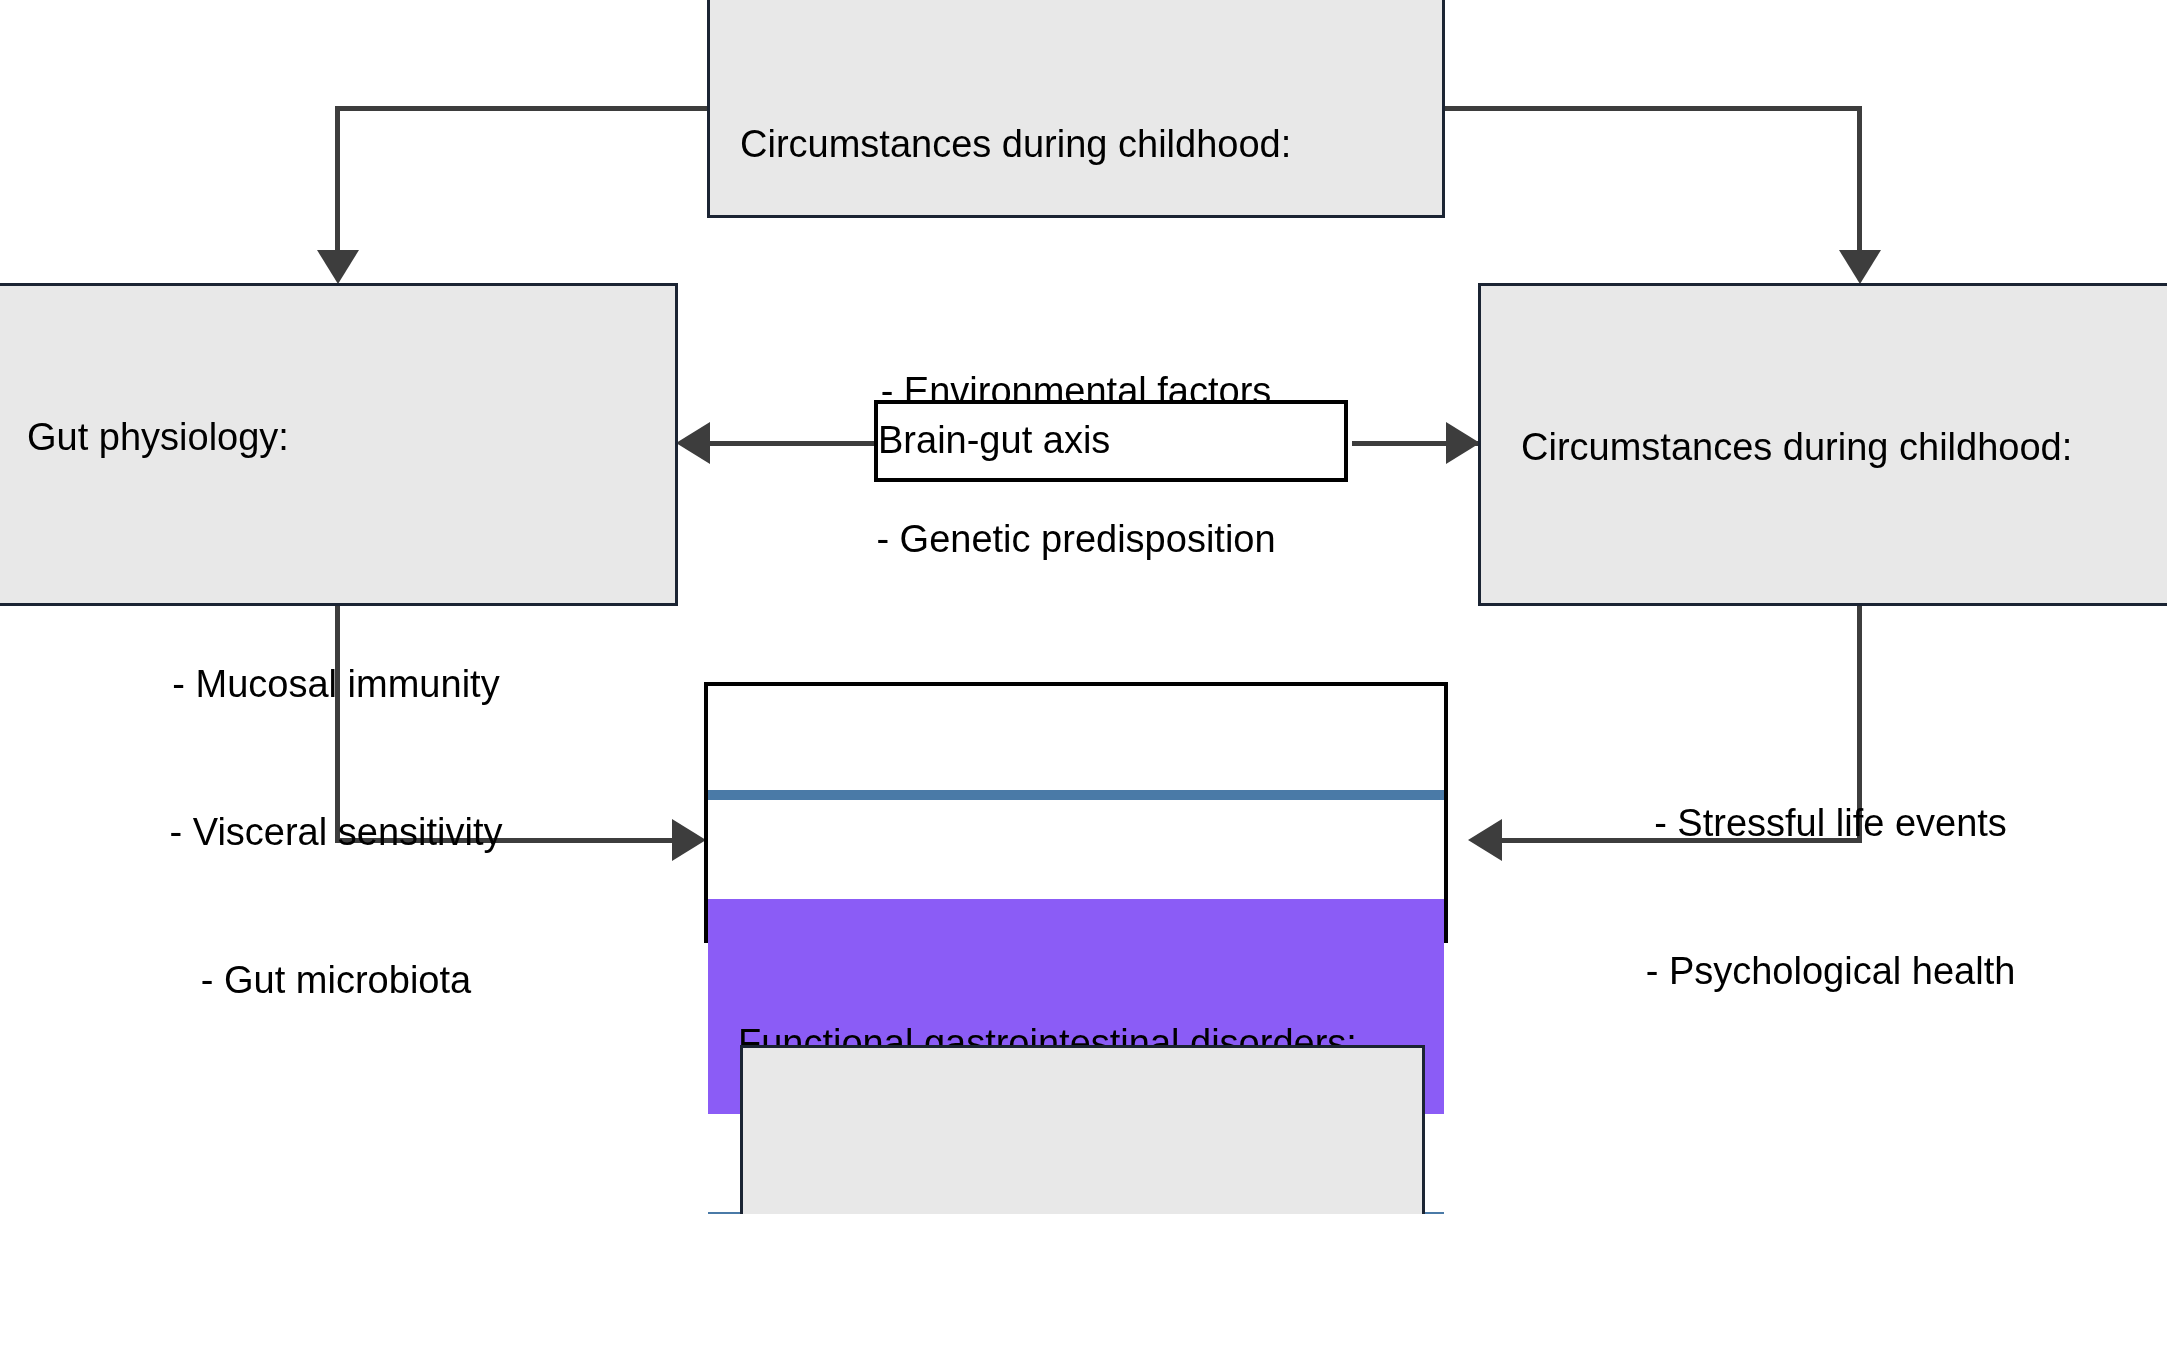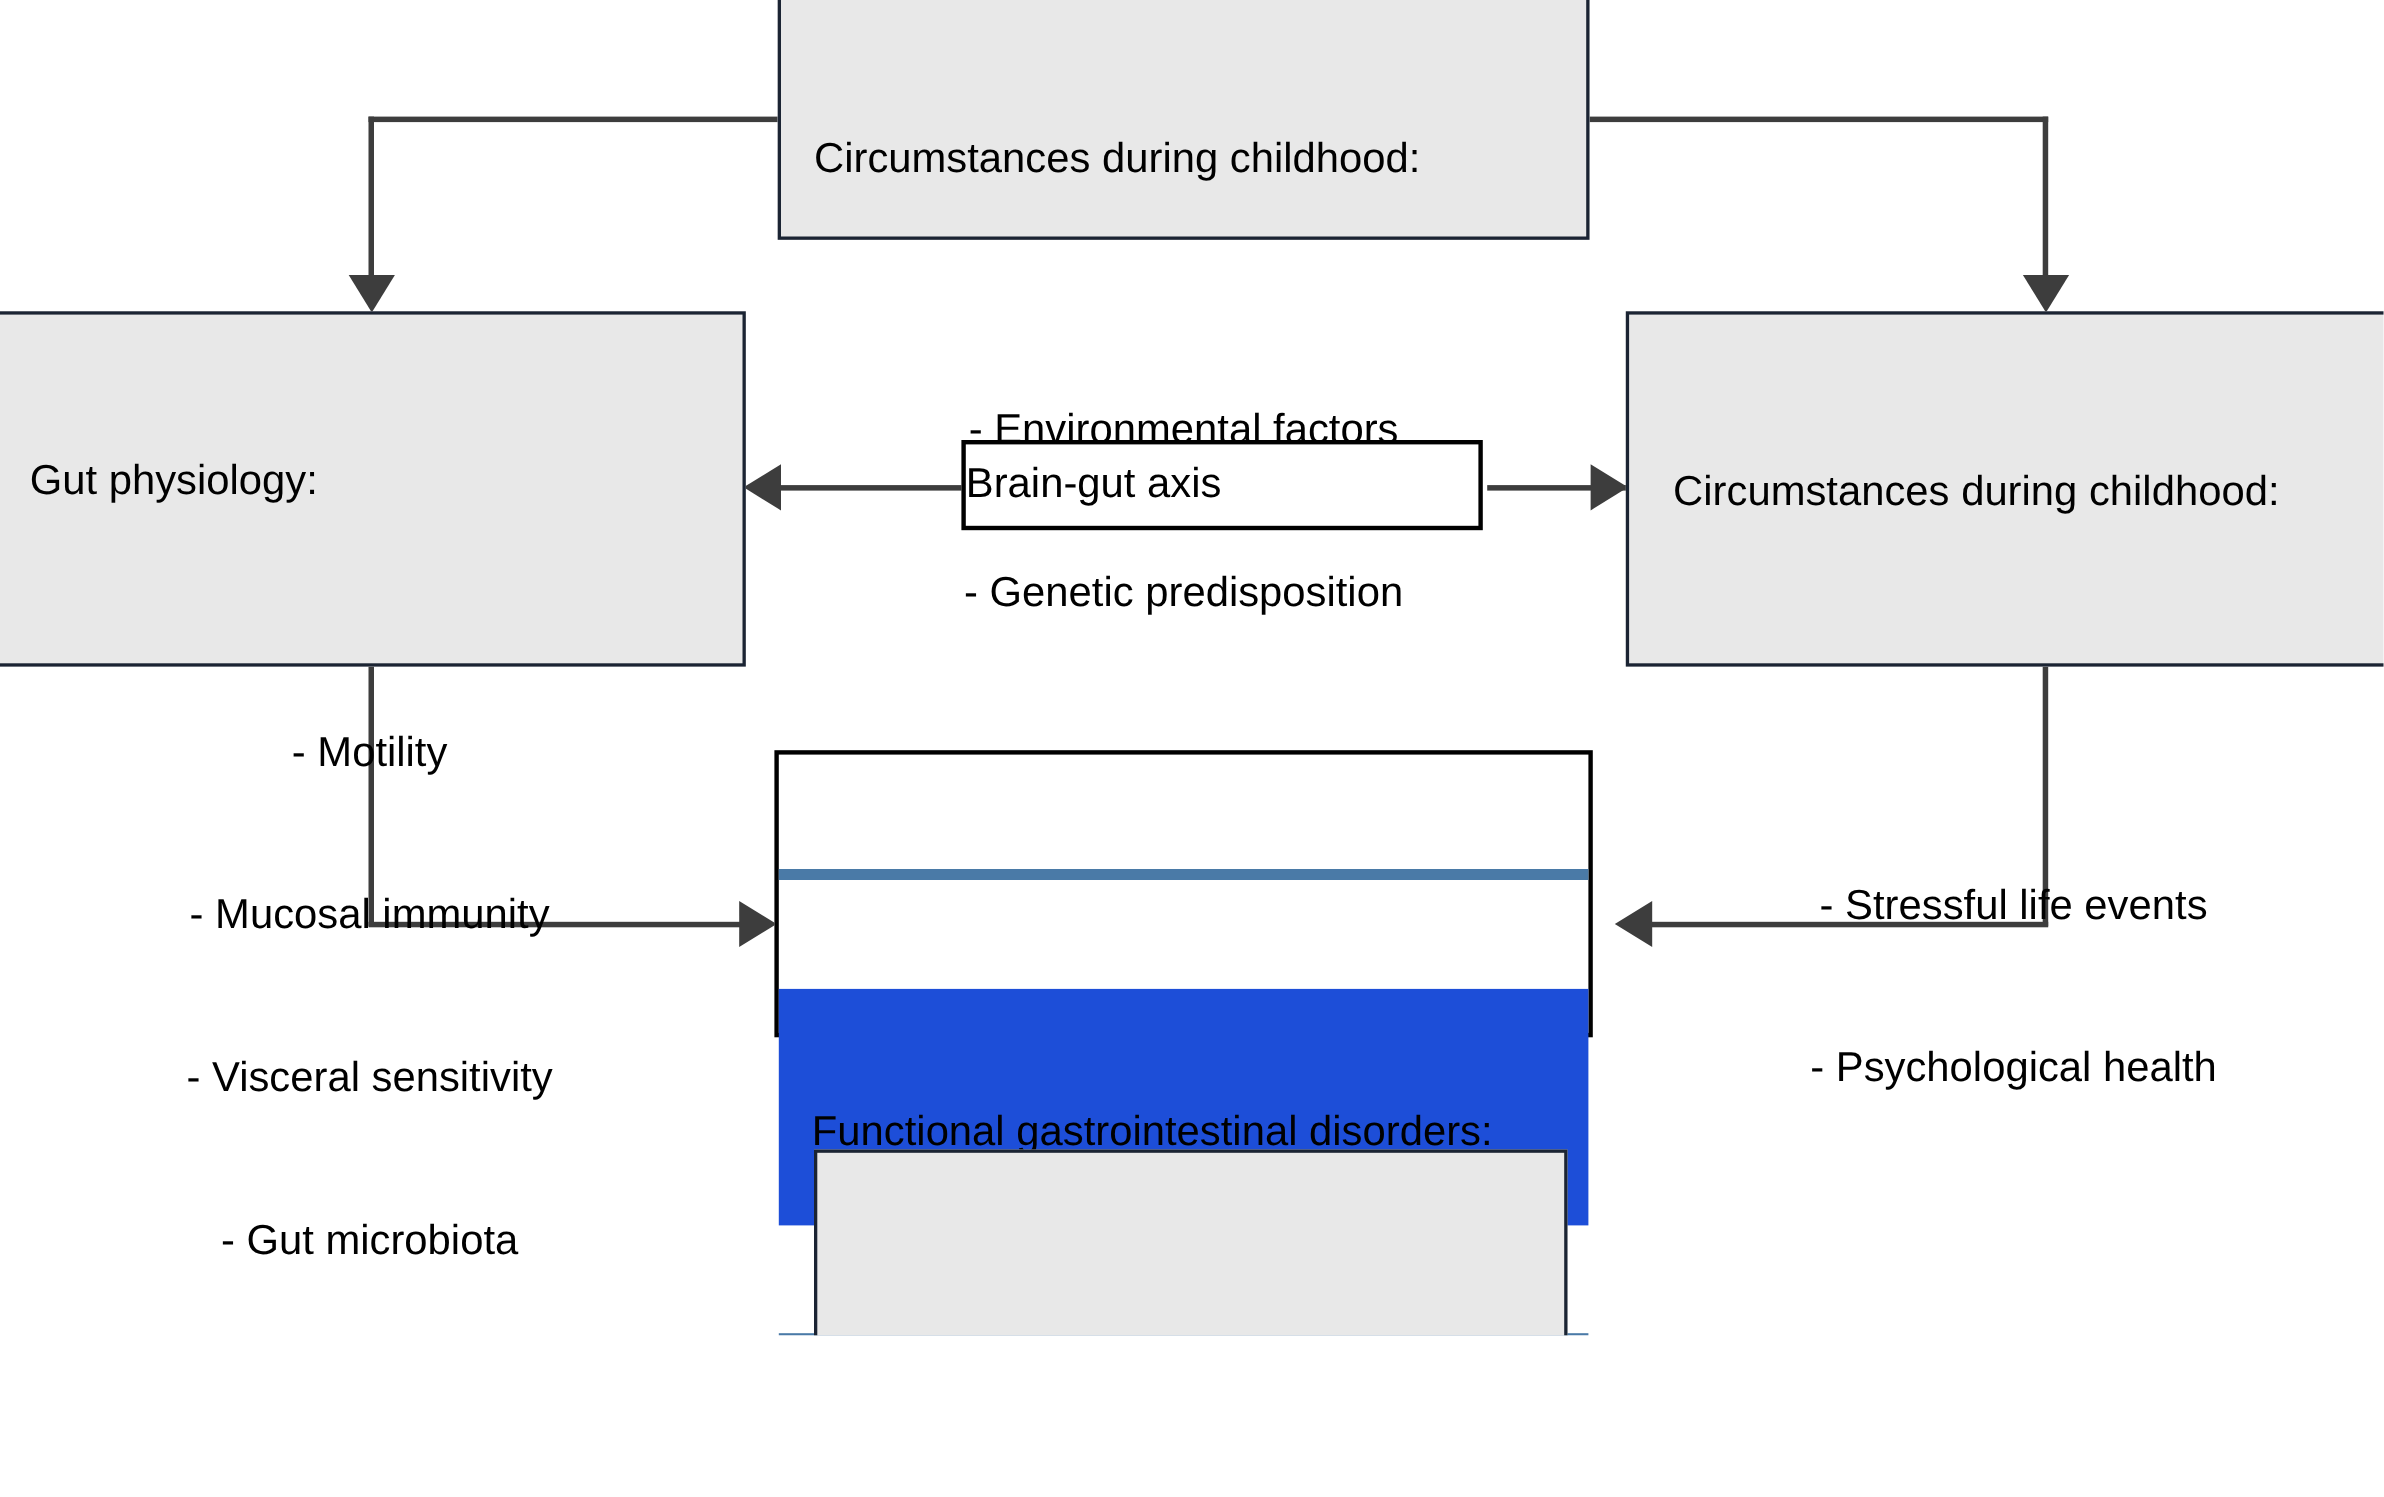--- a/index.html
+++ b/index.html
@@ -65,22 +65,22 @@
   }
   .node.accent .accent-bar {
     height: 10px;
     background: #4a7aa7;
     margin: 5px 0 0 0;
   }
   .node.accent .accent-bar.bottom {
     margin: 0 0 5px 0;
   }
   .node.accent .accent-body {
-    background: #1d4ed8;
-    padding: 8px 30px;
+    background: #8b5cf6;
+    padding: 22px 30px;
     box-sizing: border-box;
   }
 
   
   .edge {
     position: absolute;
     background: #3d3d3d;
   }
   .edge.h { height: 5px; }
   .edge.v { width: 5px; }
@@ -145,21 +145,20 @@
     <span class="title">Circumstances during childhood:</span>
     <span class="bullets">
       <span class="bullet">- Environmental factors</span>
       <span class="bullet">- Genetic predisposition</span>
     </span>
   </div>
 
   <div class="node" style="left:-6px; top:283px; width:684px; height:323px; padding-top:28px;">
     <span class="title">Gut physiology:</span>
     <span class="bullets">
-      <span class="bullet">- Motility</span>
       <span class="bullet">- Mucosal immunity</span>
       <span class="bullet">- Visceral sensitivity</span>
       <span class="bullet">- Gut microbiota</span>
     </span>
   </div>
 
   <div class="node" style="left:1478px; top:283px; width:695px; height:323px; padding-top:38px; padding-left:40px;">
     <span class="title">Circumstances during childhood:</span>
     <span class="spacer"></span>
     <span class="bullets">

